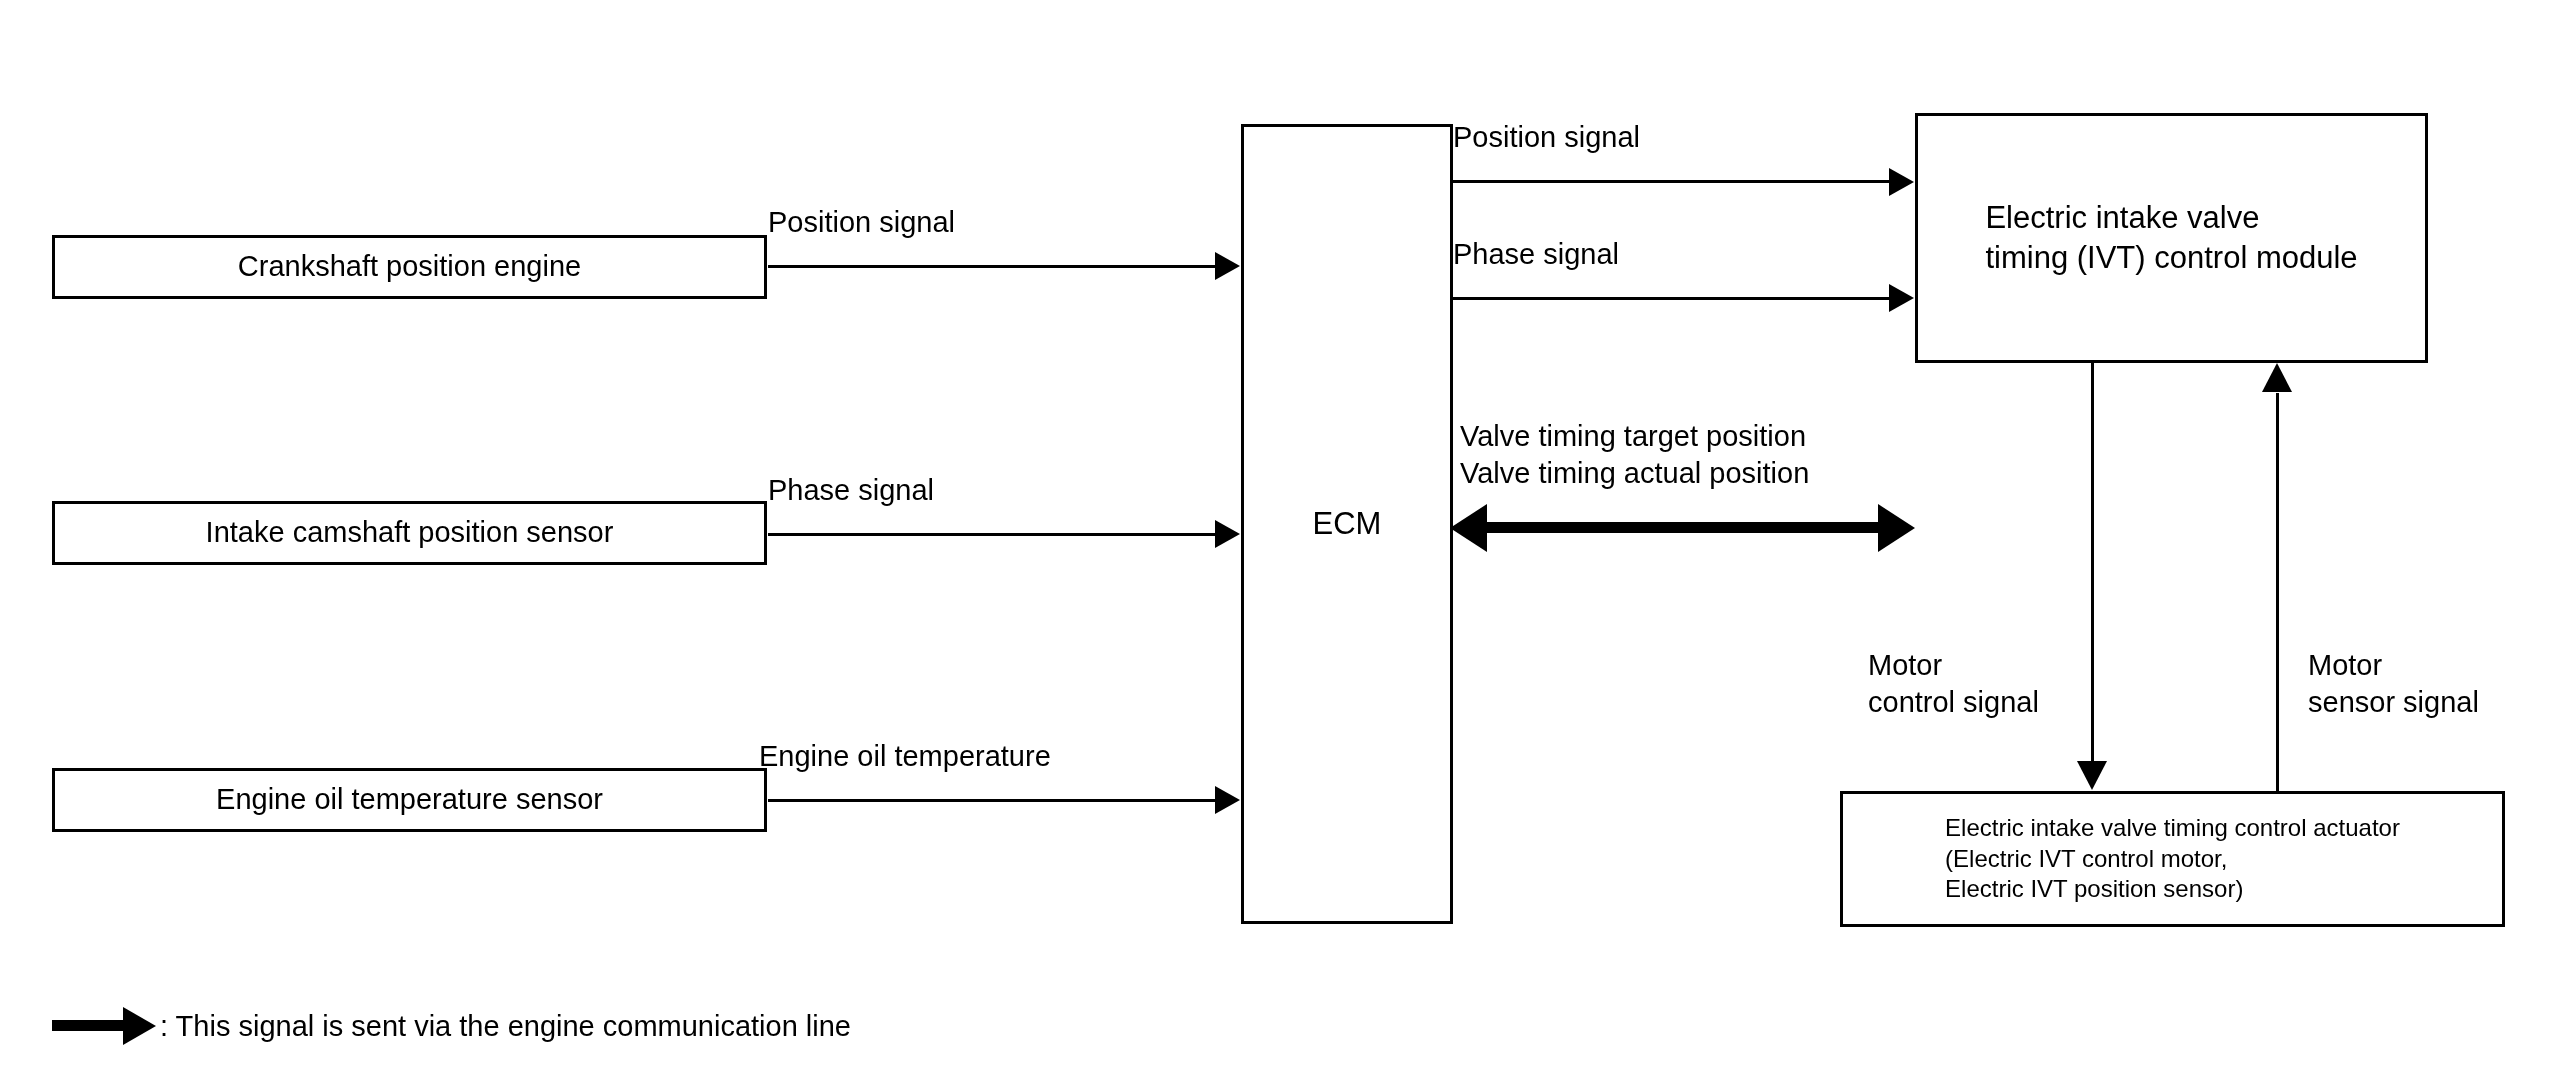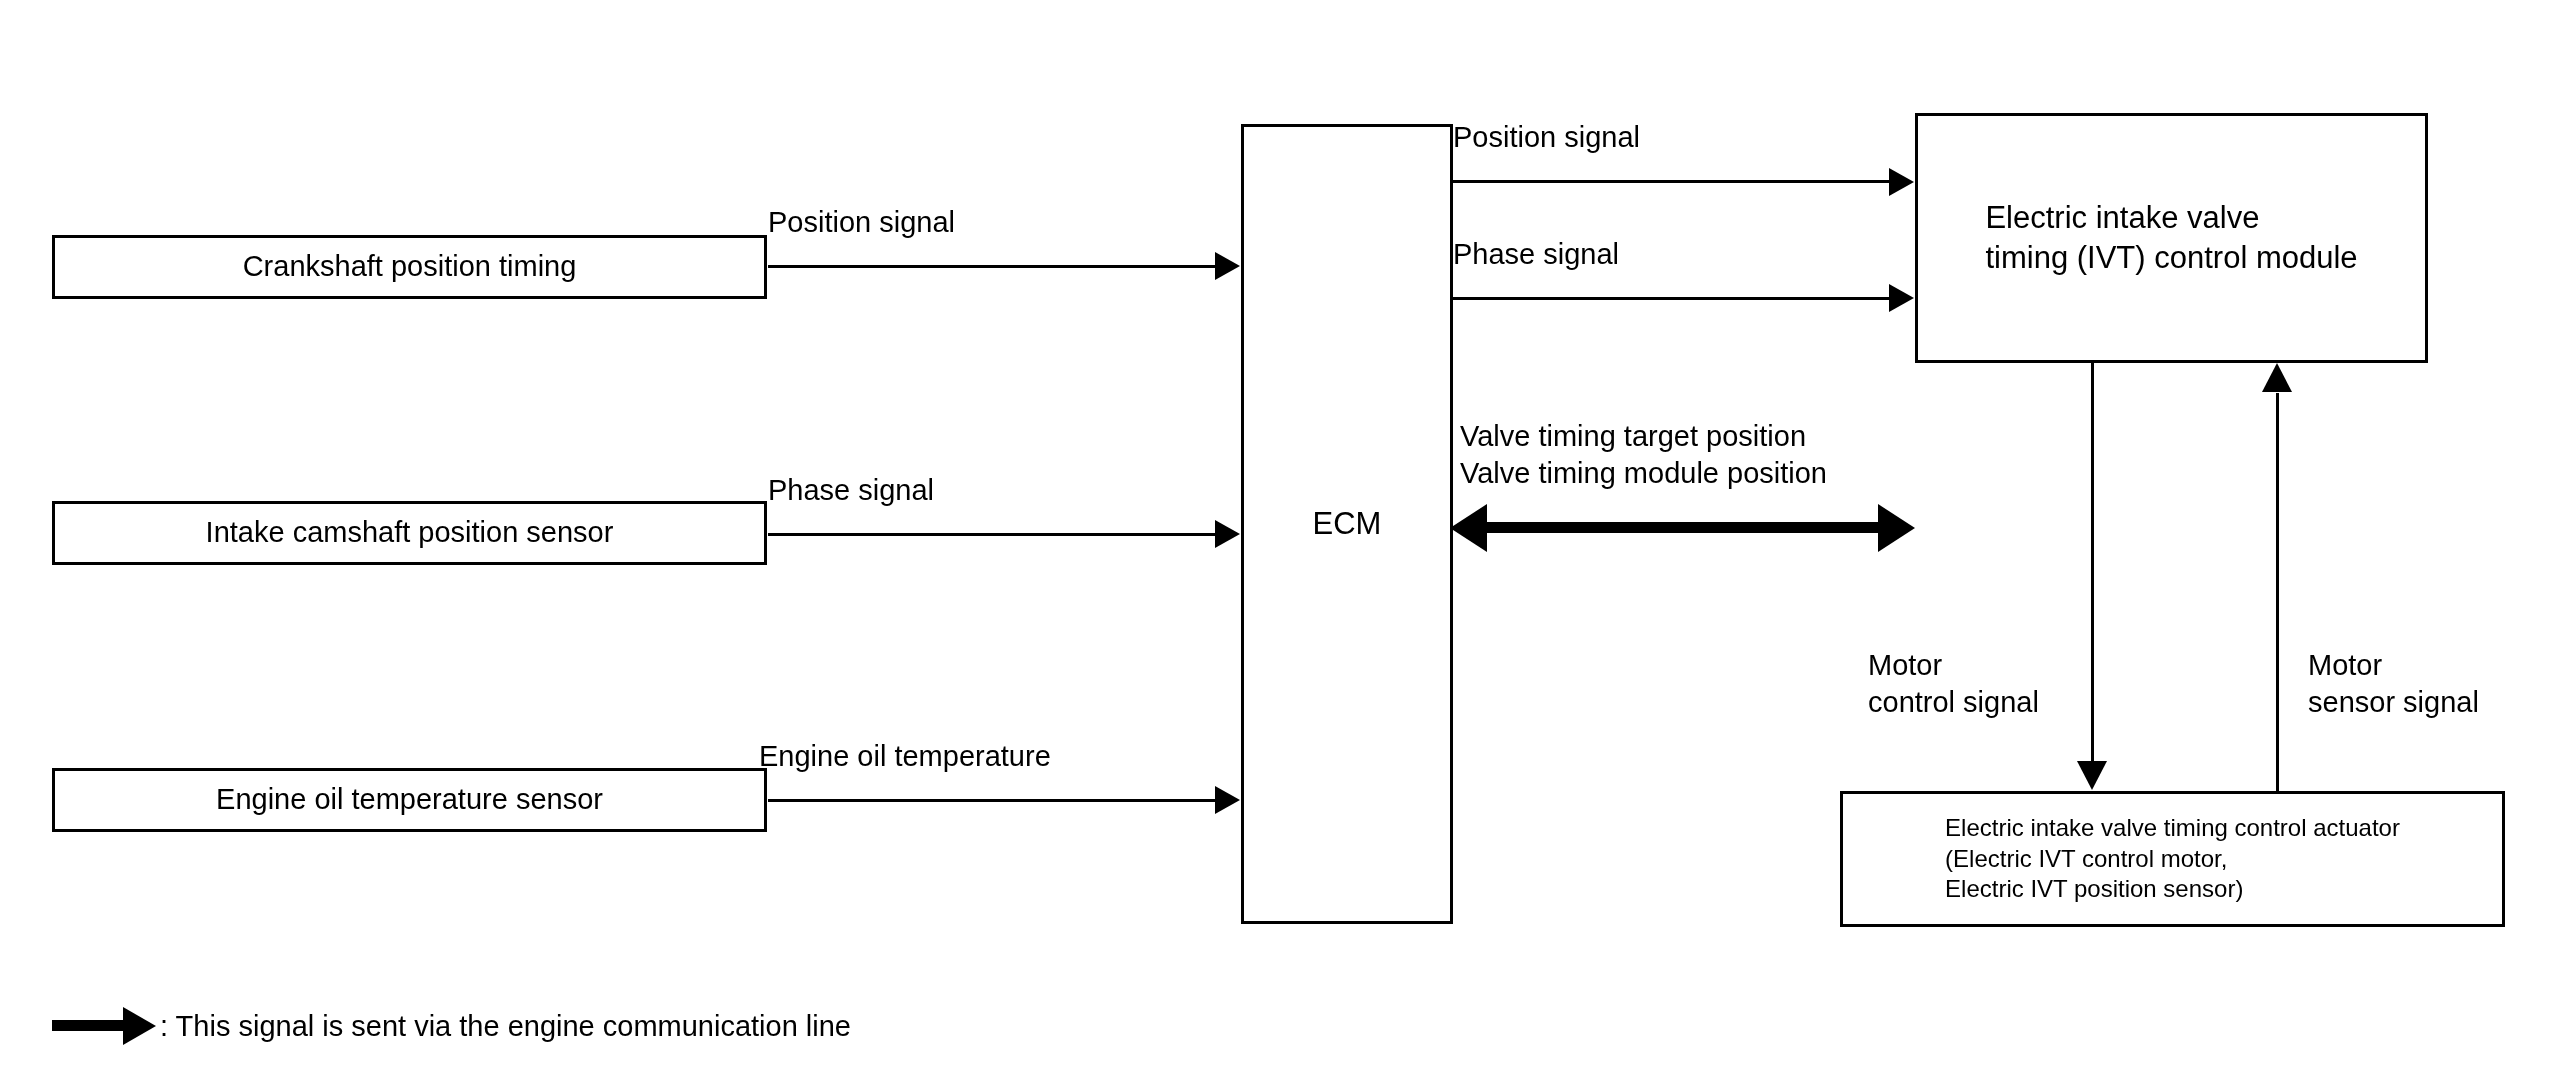--- a/index.html
+++ b/index.html
@@ -154,21 +154,21 @@
     white-space: pre;
     line-height: 1;
   }
 </style>
 </head>
 <body>
 
 <div id="diagram-root">
 
   <div class="box sensor-box" id="box-crankshaft">
-    <span class="box-label">Crankshaft position timing</span>
+    <span class="box-label">Crankshaft position engine</span>
   </div>
 
   <div class="box sensor-box" id="box-intake-cam">
     <span class="box-label">Intake camshaft position sensor</span>
   </div>
 
   <div class="box sensor-box" id="box-oil-temp">
     <span class="box-label">Engine oil temperature sensor</span>
   </div>
 
@@ -204,21 +204,21 @@
   <div class="edge-label center-label" style="left:1453px; top:119px; width:439px;">Position signal</div>
 
   <div class="hline" style="left:1453px; top:297px; width:439px;"></div>
   <div class="arrow-right" style="left:1889px; top:284px;"></div>
   <div class="edge-label center-label" style="left:1453px; top:236px; width:439px;">Phase signal</div>
 
   <div class="hline hline-thick" style="left:1486px; top:522px; width:395px;"></div>
   <div class="arrow-left-big" style="left:1450px; top:504px;"></div>
   <div class="arrow-right-big" style="left:1878px; top:504px;"></div>
   <div class="edge-label center-label" style="left:1460px; top:418px; width:446px;">Valve timing target position
-Valve timing module position</div>
+Valve timing actual position</div>
 
   <div class="vline" style="left:2091px; top:363px; height:398px;"></div>
   <div class="arrow-down" style="left:2077px; top:761px;"></div>
   <div class="edge-label" style="left:1868px; top:647px; width:217px; text-align:left;">Motor
 control signal</div>
 
   <div class="vline" style="left:2276px; top:393px; height:398px;"></div>
   <div class="arrow-up" style="left:2262px; top:363px;"></div>
   <div class="edge-label" style="left:2308px; top:647px; width:255px; text-align:left;">Motor
 sensor signal</div>

